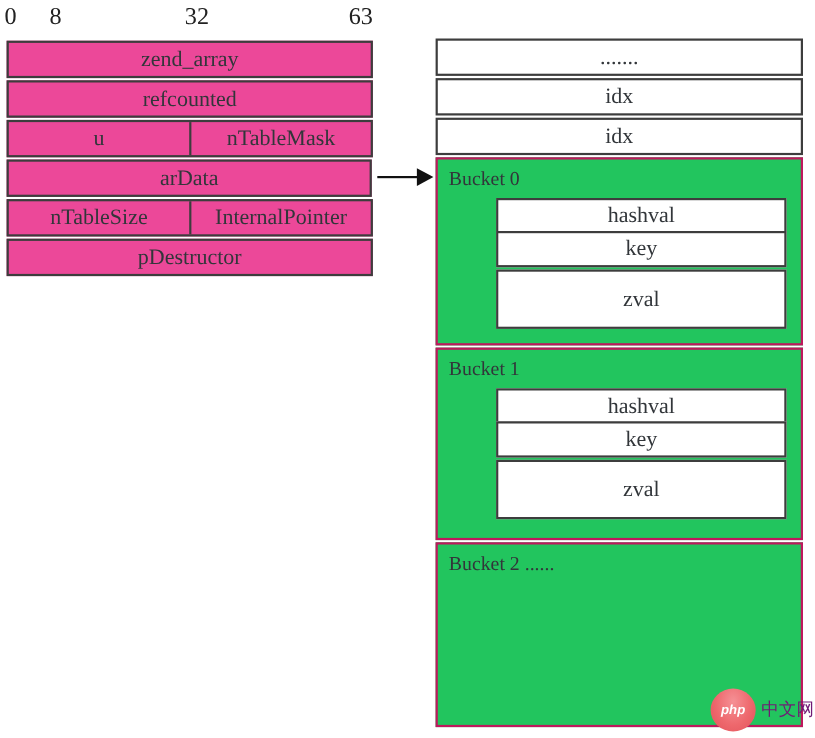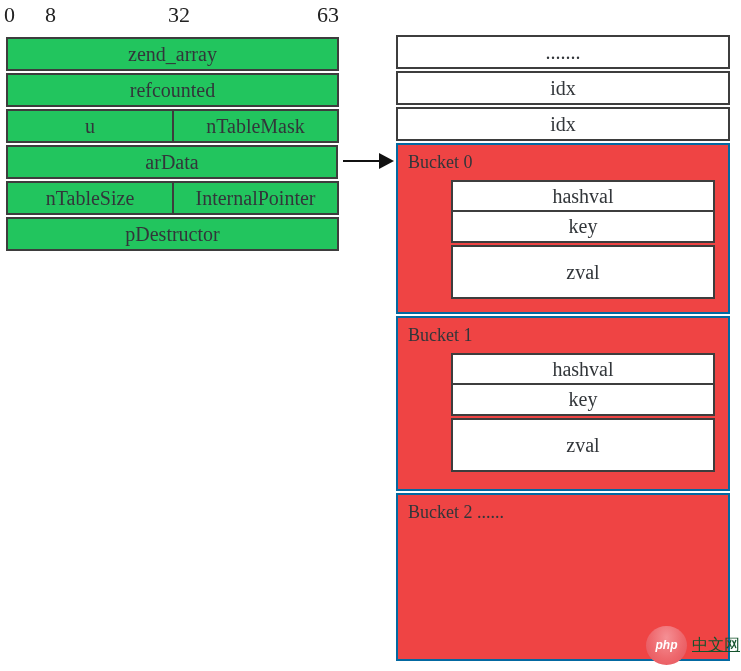--- a/index.html
+++ b/index.html
@@ -25,21 +25,21 @@
   
   .ltable { position: absolute; left: 6px; top: 37px; width: 333px; }
   .lrow {
     box-sizing: border-box;
     height: 34px;
     margin-bottom: 2px;
     border: 2px solid #3d3d3d;
     display: flex;
     align-items: stretch;
     font-size: 20px;
-    background: #22c55e;
+    background: #ec4899;
   }
   .lrow .cell {
     flex: 1;
     display: flex;
     align-items: center;
     justify-content: center;
   }
   .lrow.split .cell.first {
     flex: 0 0 164px;
     border-right: 2px solid #3d3d3d;
@@ -73,24 +73,24 @@
     margin-bottom: 2px;
     border: 2px solid #3d3d3d;
     display: flex;
     align-items: center;
     justify-content: center;
     font-size: 20px;
     background: #fff;
   }
   .bucket {
     box-sizing: border-box;
-    border: 2px solid #0369a1;
+    border: 2px solid #be185d;
     margin-bottom: 2px;
     padding: 5px 0 0 10px;
-    background: #ef4444;
+    background: #22c55e;
   }
   .bucket.b0 { height: 171px; }
   .bucket.b1 { height: 175px; }
   .bucket.b2 { height: 168px; margin-bottom: 0; position: relative; }
   .bucket-label { font-size: 18px; color: #32363a; line-height: 24px; }
   .bfields { width: 264px; margin: 6px 0 16px 43px; }
   .bf {
     box-sizing: border-box;
     border: 2px solid #3d3d3d;
     height: 32px;
@@ -122,22 +122,21 @@
     font-weight: bold;
     font-size: 12px;
     line-height: 21px;
     display: flex;
     align-items: center;
     justify-content: center;
   }
   .wm-text {
     margin-left: 5px;
     font-size: 16px;
-    color: #14532d;
-    text-decoration: underline;
+    color: #701a75;
   }
 </style>
 </head>
 <body>
 
 <div class="stage">
 
   <span class="bitlabel" style="left:4px">0</span>
   <span class="bitlabel" style="left:45px">8</span>
   <span class="bitlabel" style="left:168px">32</span>

